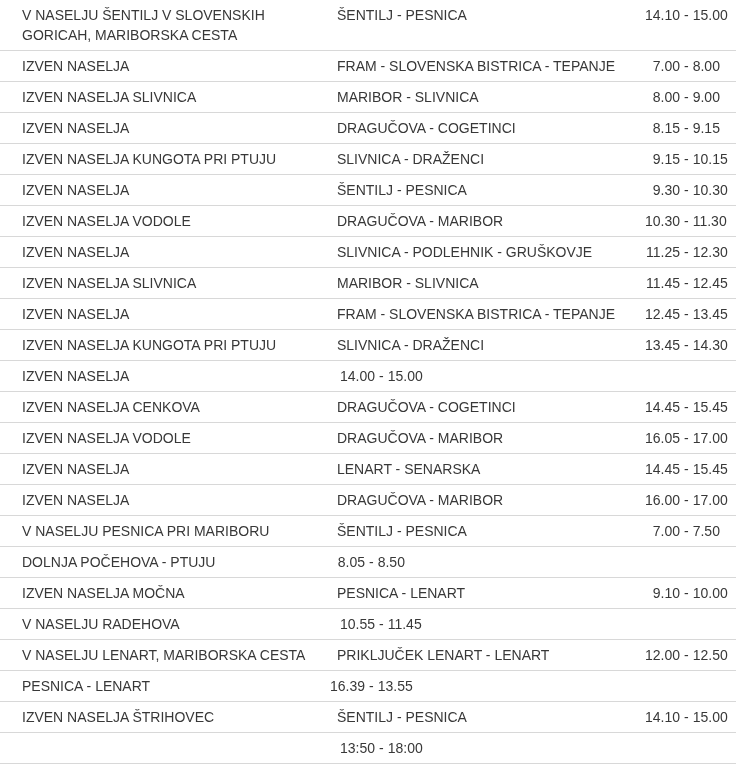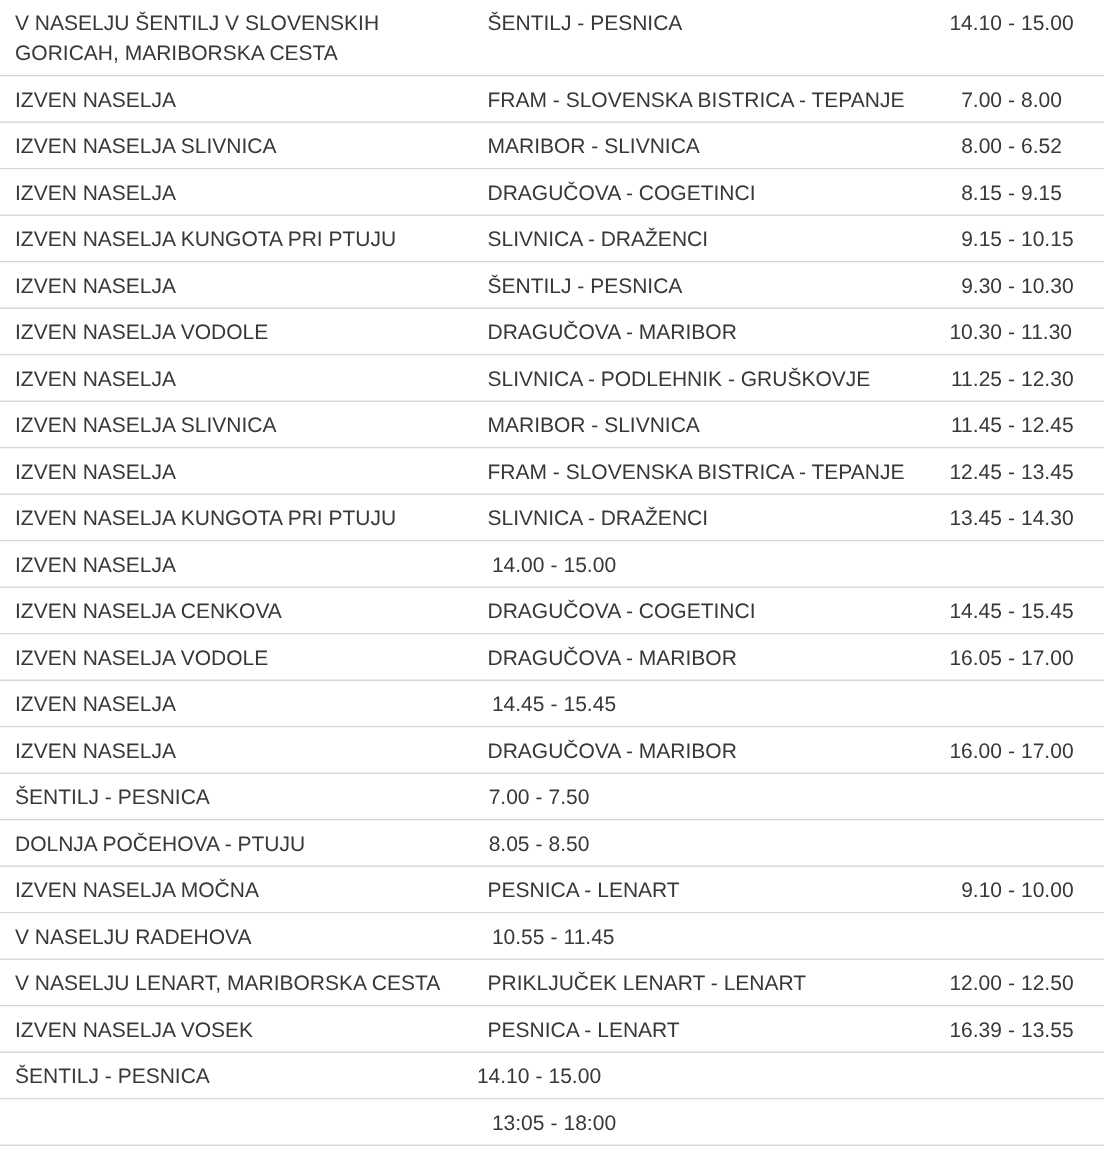--- a/index.html
+++ b/index.html
@@ -14,21 +14,21 @@
     font-family: "Liberation Sans", "DejaVu Sans", sans-serif;
     font-size: 14px;
     line-height: 20px;
     color: #383838;
     overflow: hidden;
   }
   .row {
     display: flex;
     align-items: flex-start;
     border-bottom: 1px solid #d8d8d8;
-    padding: 5px 0;
+    padding: 5px 12px;
     box-sizing: border-box;
     background: #ffffff;
   }
   .cell {
     box-sizing: border-box;
     padding-left: 10px;
   }
   .col-location {
     width: 315px;
     flex: 0 0 315px;
@@ -91,21 +91,21 @@
   <div class="row">
     <div class="cell col-location">
       <span>IZVEN NASELJA SLIVNICA</span>
     </div>
     <div class="cell col-route">
       <span>MARIBOR - SLIVNICA</span>
     </div>
     <div class="cell col-time">
       <span class="time-start">8.00</span>
       <span class="time-sep">-</span>
-      <span class="time-end">6.52</span>
+      <span class="time-end">9.00</span>
     </div>
   </div>
 
   <div class="row">
     <div class="cell col-location">
       <span>IZVEN NASELJA</span>
     </div>
     <div class="cell col-route">
       <span>DRAGUČOVA - COGETINCI</span>
     </div>
@@ -250,20 +250,23 @@
       <span class="time-start">16.05</span>
       <span class="time-sep">-</span>
       <span class="time-end">17.00</span>
     </div>
   </div>
 
   <div class="row">
     <div class="cell col-location">
       <span>IZVEN NASELJA</span>
     </div>
+    <div class="cell col-route">
+      <span>LENART - SENARSKA</span>
+    </div>
     <div class="cell col-time">
       <span class="time-start">14.45</span>
       <span class="time-sep">-</span>
       <span class="time-end">15.45</span>
     </div>
   </div>
 
   <div class="row">
     <div class="cell col-location">
       <span>IZVEN NASELJA</span>
@@ -272,20 +275,23 @@
       <span>DRAGUČOVA - MARIBOR</span>
     </div>
     <div class="cell col-time">
       <span class="time-start">16.00</span>
       <span class="time-sep">-</span>
       <span class="time-end">17.00</span>
     </div>
   </div>
 
   <div class="row">
+    <div class="cell col-location">
+      <span>V NASELJU PESNICA PRI MARIBORU</span>
+    </div>
     <div class="cell col-route">
       <span>ŠENTILJ - PESNICA</span>
     </div>
     <div class="cell col-time">
       <span class="time-start">7.00</span>
       <span class="time-sep">-</span>
       <span class="time-end">7.50</span>
     </div>
   </div>
 
@@ -333,48 +339,48 @@
       <span>PRIKLJUČEK LENART - LENART</span>
     </div>
     <div class="cell col-time">
       <span class="time-start">12.00</span>
       <span class="time-sep">-</span>
       <span class="time-end">12.50</span>
     </div>
   </div>
 
   <div class="row">
-    <div class="cell col-location">
-      <span>IZVEN NASELJA VOSEK</span>
-    </div>
     <div class="cell col-route">
       <span>PESNICA - LENART</span>
     </div>
     <div class="cell col-time">
       <span class="time-start">16.39</span>
       <span class="time-sep">-</span>
       <span class="time-end">13.55</span>
     </div>
   </div>
 
   <div class="row">
+    <div class="cell col-location">
+      <span>IZVEN NASELJA ŠTRIHOVEC</span>
+    </div>
     <div class="cell col-route">
       <span>ŠENTILJ - PESNICA</span>
     </div>
     <div class="cell col-time">
       <span class="time-start">14.10</span>
       <span class="time-sep">-</span>
       <span class="time-end">15.00</span>
     </div>
   </div>
 
   <div class="row">
     <div class="cell col-location">
       <span></span>
     </div>
     <div class="cell col-time">
-      <span class="time-start">13:05</span>
+      <span class="time-start">13:50</span>
       <span class="time-sep">-</span>
       <span class="time-end">18:00</span>
     </div>
   </div>
 </div>
 </div>
 
 </body></html>

